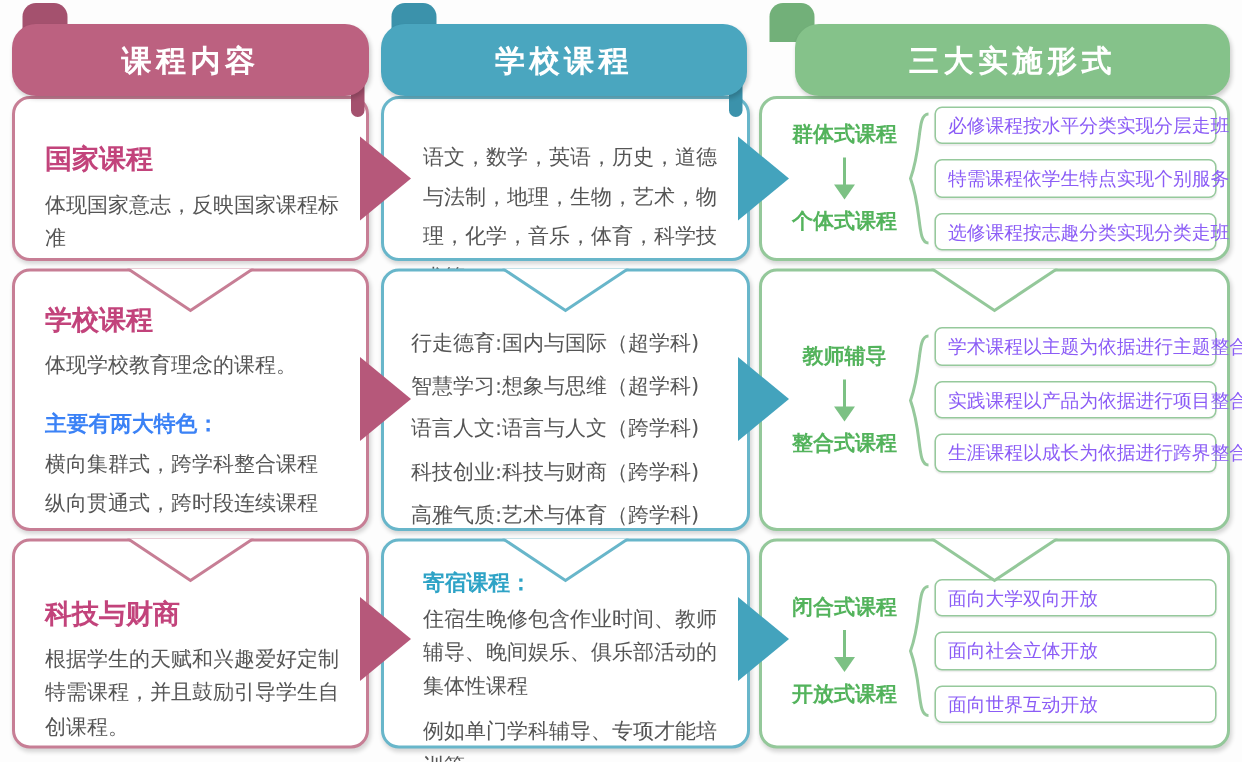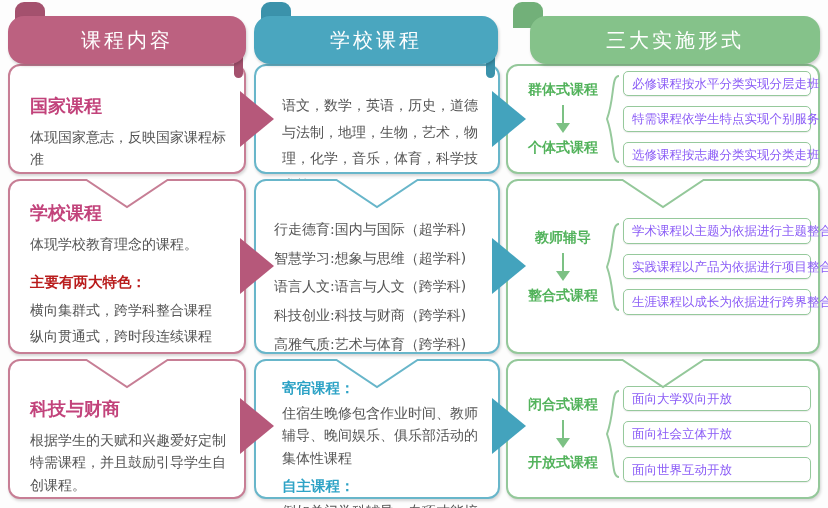--- a/index.html
+++ b/index.html
@@ -4,21 +4,21 @@
 <style>
   html,body{margin:0;padding:0;background:#fdfdfd;}
   body{font-family:"DejaVu Sans",sans-serif;}
   .canvas{position:relative;width:828px;height:508px;background:#fdfdfd;overflow:hidden;}
 
   
   .header{position:absolute;top:0;height:80px;}
   .band{position:absolute;top:16px;left:0;right:0;height:48px;border-radius:16px;
         display:flex;align-items:center;justify-content:center;z-index:3;
         box-shadow:1px 2px 3px rgba(0,0,0,.18);}
-  .band span{color:#fff;font-size:20px;font-weight:normal;letter-spacing:3px;}
+  .band span{color:#fff;font-size:20px;font-weight:bold;letter-spacing:3px;}
   .fold{position:absolute;top:2px;left:7px;width:30px;height:26px;border-radius:9px 9px 0 0;z-index:2;}
   .droop{position:absolute;top:36px;right:3px;width:9px;height:42px;border-radius:0 0 8px 8px;z-index:2;}
 
   .pink-band{background:#bc6180;}  .pink-dark{background:#a4516e;}
   .teal-band{background:#4aa6bf;}  .teal-dark{background:#3b92ab;}
   .green-band{background:#85c28a;margin-left:24px;} .green-dark{background:#72b079;}
 
   
   .box{position:absolute;background:#fff;border-radius:12px;z-index:1;
        box-shadow:1px 2px 3px rgba(0,0,0,.16);box-sizing:border-box;}
@@ -31,21 +31,21 @@
   
   .flow-arrow{position:absolute;width:0;height:0;z-index:5;
     border-top:28px solid transparent;border-bottom:28px solid transparent;}
   .flow-arrow.pink{border-left:34px solid #b6587a;}
   .flow-arrow.teal{border-left:34px solid #43a3bd;}
 
   
   .lrow{padding:22px 16px 0 20px;}
   .row-title{font-size:18px;font-weight:bold;color:#c2437b;margin:0 0 8px 0;}
   .row-body{font-size:14px;color:#555;line-height:1.6;margin:0;}
-  .row-subtitle{font-size:14.5px;font-weight:bold;color:#b91c1c;margin:18px 0 6px 0;}
+  .row-subtitle{font-size:14.5px;font-weight:bold;color:#3b82f6;margin:18px 0 6px 0;}
   .plain-line{font-size:14px;color:#555;line-height:1.85;}
 
   
   .mrow1{padding:26px 20px 0 26px;font-size:14px;color:#555;line-height:1.9;}
   .mrow2{padding:34px 10px 0 18px;}
   .mrow2 .plain-line{font-size:14px;line-height:2.05;}
   .mrow3{padding:18px 14px 0 26px;}
   .sec-heading{font-size:14.5px;font-weight:bold;color:#2ea3c6;margin:0 0 4px 0;}
   .sec-body{font-size:14px;color:#555;line-height:1.6;margin:0 0 8px 0;}
 
@@ -135,21 +135,20 @@
     </div>
   </div>
 
   <div class="box teal" style="left:254px;top:359px;width:246px;height:140px;">
     <svg class="notch" width="86" height="30">
       <polyline points="1,0 43,28 85,0" fill="#ffffff" stroke="#68b6ca" stroke-width="2"></polyline>
     </svg>
     <div class="mrow3">
       <p class="sec-heading">寄宿课程：</p>
       <p class="sec-body">住宿生晚修包含作业时间、教师辅导、晚间娱乐、俱乐部活动的集体性课程</p>
-      <p class="sec-heading">自主课程：</p>
       <p class="sec-body">例如单门学科辅导、专项才能培训等</p>
     </div>
   </div>
 
   <div class="box green" style="left:506px;top:64px;width:314px;height:110px;">
     <div class="impl">
       <div class="label-col">
         <span class="impl-label">群体式课程</span>
         <svg class="down-arrow" width="20" height="30">
           <line x1="10" y1="1" x2="10" y2="21" stroke="#7cc184" stroke-width="2"></line>

